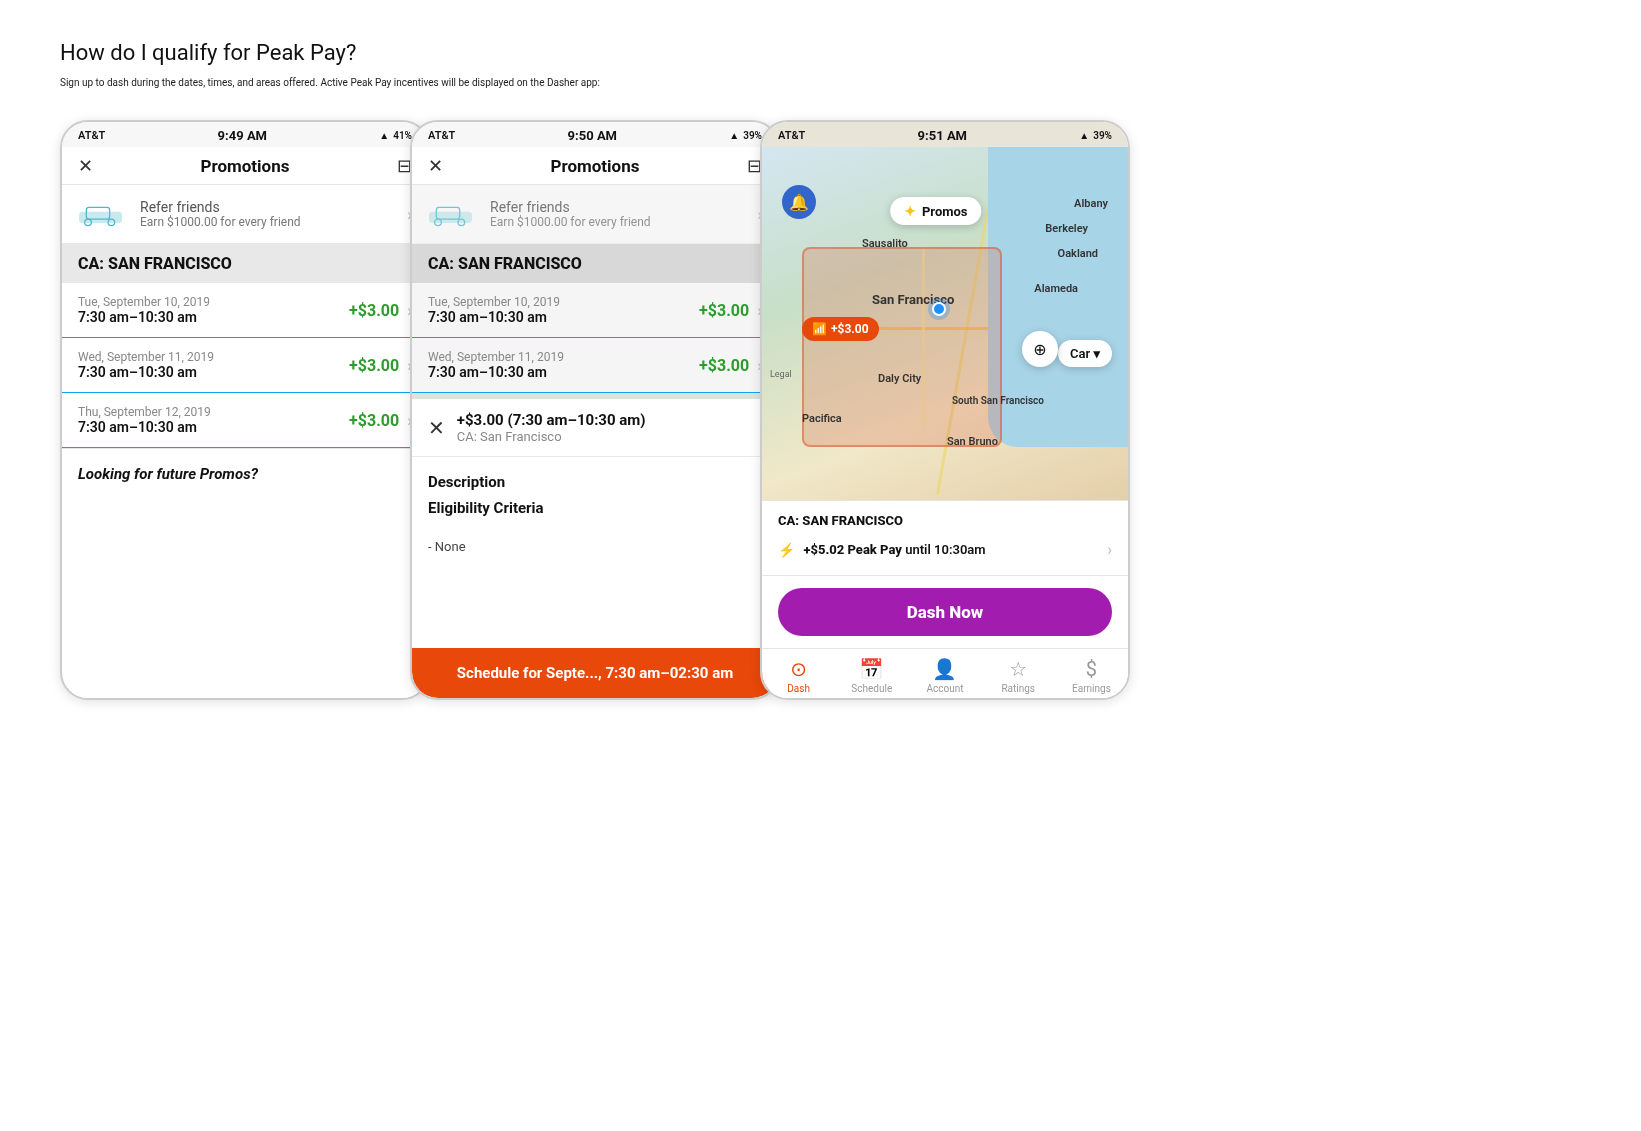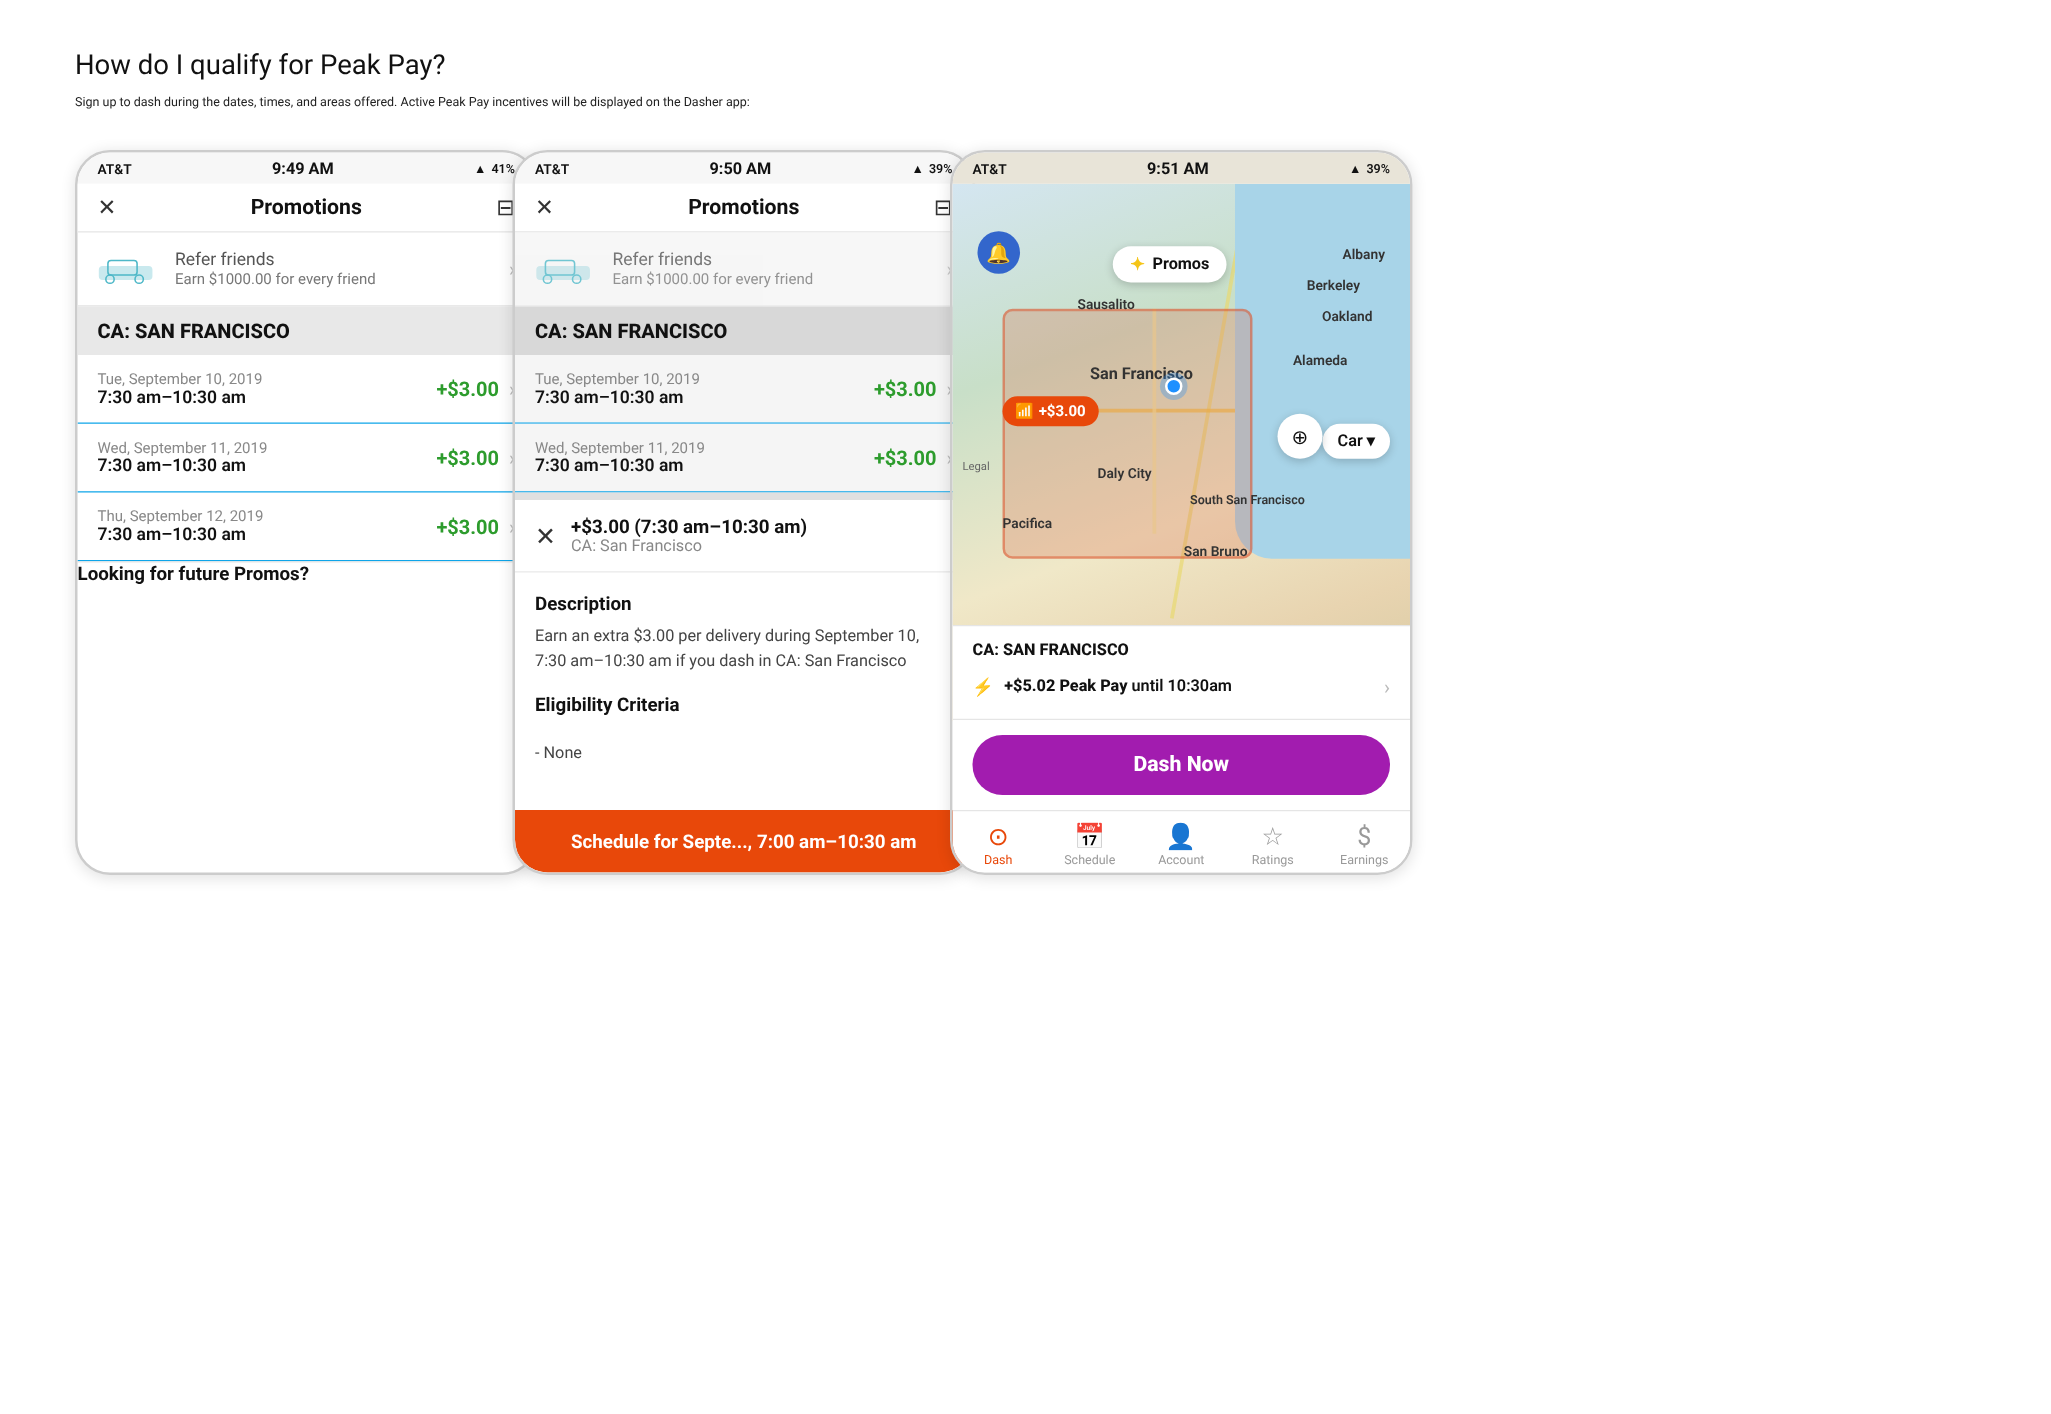--- a/index.html
+++ b/index.html
@@ -90,21 +90,23 @@
       padding: 12px 16px;
       border-bottom: 1px solid #0ea5e9;
       cursor: pointer;
     }
     .promo-info { flex: 1; }
     .promo-date { font-size: 12px; color: #888; }
     .promo-time { font-size: 14px; font-weight: 600; }
     .promo-amount { font-size: 16px; font-weight: 700; color: #2d9c2d; margin-right: 8px; }
     
     .future-section {
+      padding: 16px;
       border-top: 1px solid #e5e5e5;
+      font-style: italic;
     }
     .future-title { font-size: 15px; font-weight: 700; margin-bottom: 6px; }
     .future-text { font-size: 13px; color: #555; line-height: 1.4; }
 
     
     .detail-header {
       display: flex;
       align-items: center;
       padding: 12px 16px;
       border-bottom: 1px solid #e9e9e9;
@@ -434,26 +436,25 @@
 
     <div class="detail-header">
       <span class="detail-close">✕</span>
       <div>
         <div class="detail-title">+$3.00 (7:30 am–10:30 am)</div>
         <div class="detail-location">CA: San Francisco</div>
       </div>
     </div>
     <div class="detail-body">
       <div class="detail-desc-title">Description</div>
-      <div class="detail-desc-text">Earn an extra $3.00 per delivery during September 10, 7:30 am–10:30 am if you dash in CA: San Francisco</div>
       <div class="detail-criteria-title">Eligibility Criteria</div>
       <div class="detail-criteria-text">- None</div>
     </div>
 
-    <div class="schedule-btn">Schedule for Septe..., 7:00 am–10:30 am</div>
+    <div class="schedule-btn">Schedule for Septe..., 7:30 am–02:30 am</div>
   </div>
 
   <div class="phone-map" style="z-index:3;">
 
     <div class="status-bar" style="background:#e8e4d8; position:relative; z-index:10;">
       <span>AT&amp;T</span>
       <span class="time">9:51 AM</span>
       <span class="status-icons">
         <span>▲</span>
         <span>39%</span>

